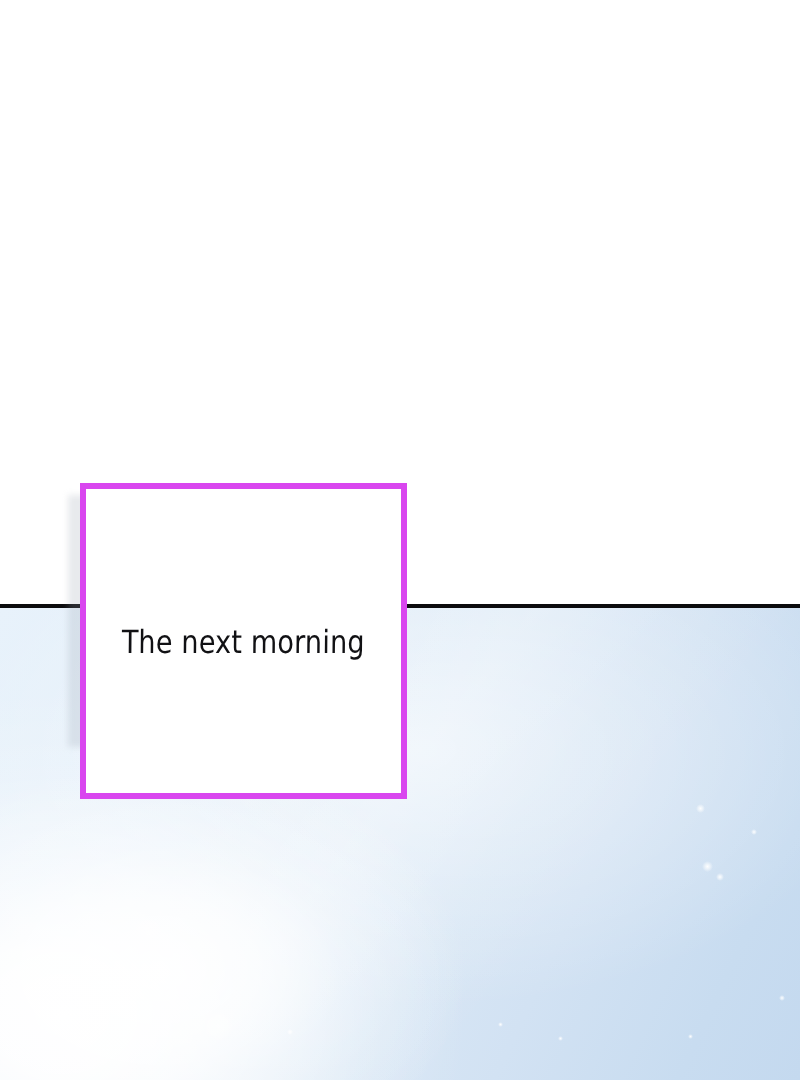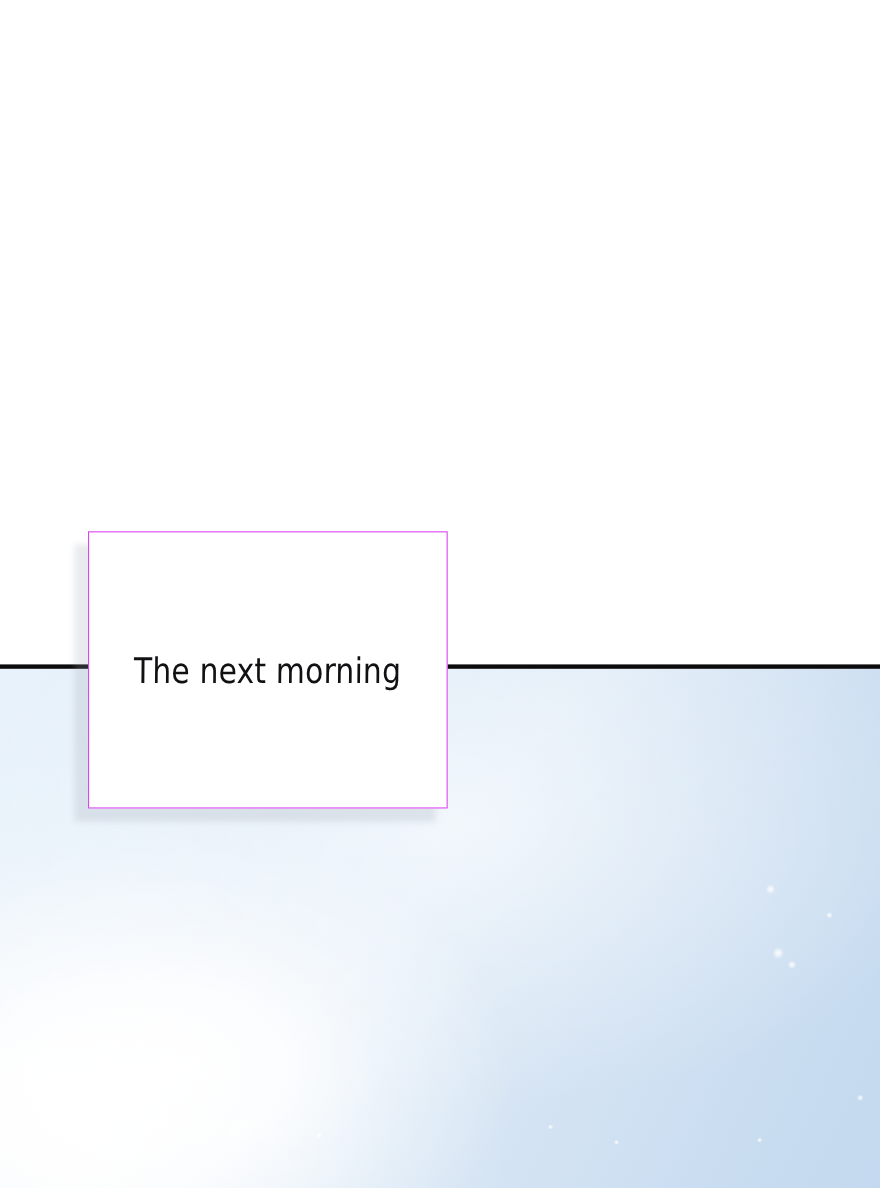--- a/index.html
+++ b/index.html
@@ -124,24 +124,24 @@
     height: 252px;
     background: rgba(150,160,175,0.22);
     filter: blur(3px);
   }
 
   .caption-box {
     position: absolute;
     left: 80px;
     top: 483px;
     width: 327px;
-    height: 252px;
+    height: 316px;
     box-sizing: border-box;
     background: #ffffff;
-    border: 1px solid #d946ef;
+    border: 6px solid #d946ef;
     display: flex;
     align-items: center;
     justify-content: center;
   }
 
   .caption-text {
     font-family: "DejaVu Sans Condensed", "DejaVu Sans", sans-serif;
     font-size: 32px;
     line-height: 1.1;
     color: #111114;

